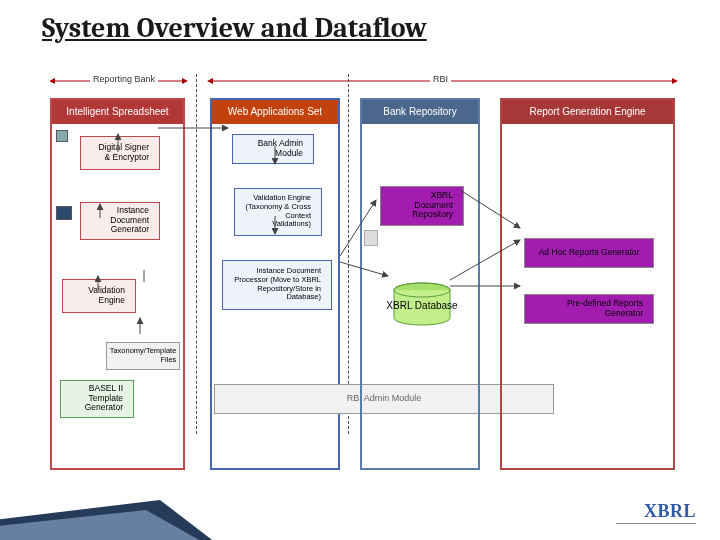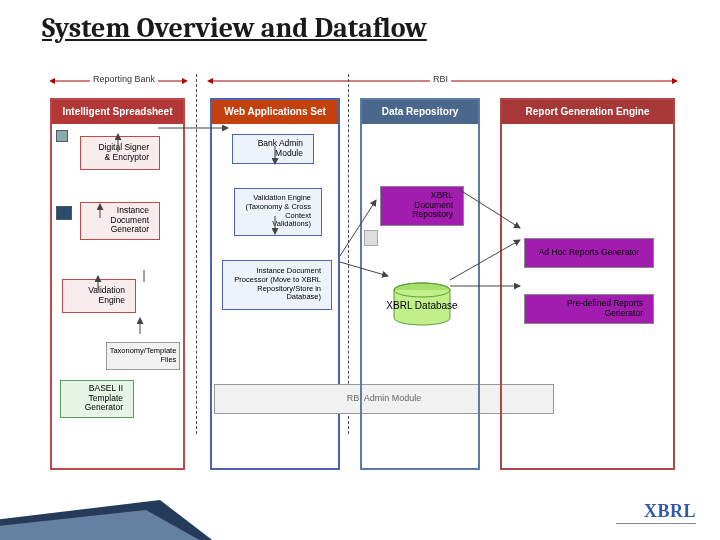--- a/index.html
+++ b/index.html
@@ -44,21 +44,21 @@
     position: absolute;
     top: 28px;
     bottom: 0;
     border: 2px solid;
     display: flex;
     flex-direction: column;
   }
   .col-header {
     color: #fff;
     font-size: 10px;
-    font-weight: bold;
+    font-weight: normal;
     text-align: center;
     padding: 6px 4px;
     line-height: 1.15;
   }
   .col-body {
     flex: 1;
     position: relative;
   }
   .col1 { left: 0;    width: 135px; border-color: #c04848; }
   .col1 .col-header { background: #b23737; }
@@ -189,21 +189,21 @@
     <div class="col-header">Web Applications Set</div>
     <div class="col-body">
       <div class="box b-blue" style="left:20px;top:10px;width:82px;height:30px">Bank Admin Module</div>
       <div class="box b-blue" style="left:22px;top:64px;width:88px;height:48px;font-size:7.5px">Validation Engine (Taxonomy &amp; Cross Context Validations)</div>
       <div class="box b-blue" style="left:10px;top:136px;width:110px;height:50px;font-size:7.5px">Instance Document Processor (Move to XBRL Repository/Store in Database)</div>
       <div class="box b-gray" style="left:2px;top:260px;width:340px;height:30px;font-size:9px;color:#666">RBI Admin Module</div>
     </div>
   </div>
 
   <div class="col col3">
-    <div class="col-header">Data Repository</div>
+    <div class="col-header">Bank Repository</div>
     <div class="col-body">
       <div class="box b-plain" style="left:18px;top:62px;width:84px;height:40px">XBRL Document Repository</div>
       <div class="icon-stub" style="left:2px;top:106px;width:14px;height:16px;background:#ddd;border-color:#aaa"></div>
       <div class="cyl" style="left:30px;top:158px">
         <svg viewBox="0 0 60 46">
           <ellipse cx="30" cy="8" rx="28" ry="7" fill="#a6e06a" stroke="#5a9e3a"></ellipse>
           <path d="M2 8 v28 a28 7 0 0 0 56 0 V8" fill="#c2ef8a" stroke="#5a9e3a"></path>
           <ellipse cx="30" cy="8" rx="28" ry="7" fill="none" stroke="#5a9e3a"></ellipse>
         </svg>
         <div class="cyl-label">XBRL Database</div>

